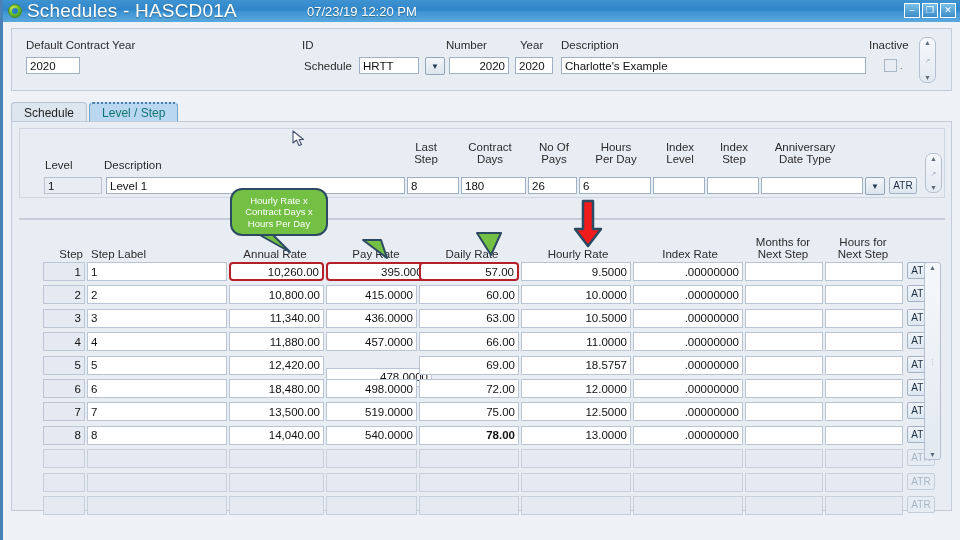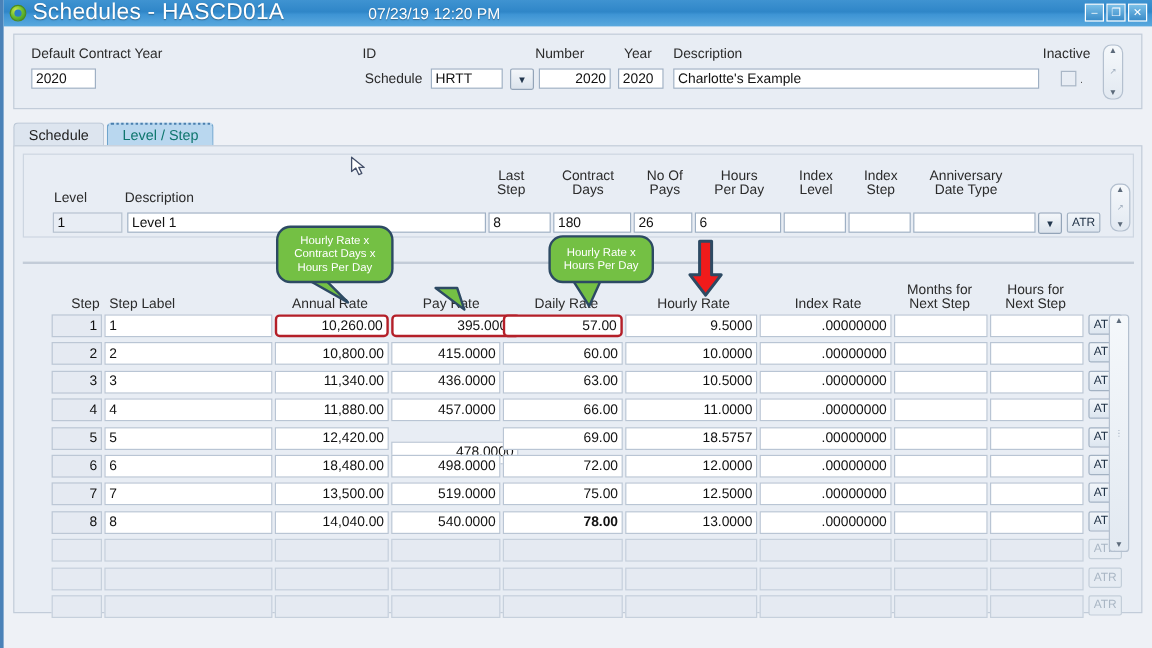--- a/index.html
+++ b/index.html
@@ -391,21 +391,20 @@
 
   <div class="callout" style="left:227px; top:188px; width:98px; height:48px;">Hourly Rate x Contract Days x Hours Per Day</div>
   <svg class="tail" style="left:253px; top:232px;" width="40" height="22" viewBox="0 0 40 22">
     <polygon points="2,2 34,20 16,2" fill="#74c044" stroke="#2d4a63" stroke-width="2" stroke-linejoin="round"></polygon>
   </svg>
 
   <svg class="tail" style="left:358px; top:238px;" width="36" height="22" viewBox="0 0 36 22">
     <polygon points="2,2 26,20 20,2" fill="#74c044" stroke="#2d4a63" stroke-width="2" stroke-linejoin="round"></polygon>
   </svg>
 
-  <div class="callout" style="left:454px; top:196px; width:88px; height:40px;">Hourly Rate x Hours Per Day</div>
   <svg class="tail" style="left:472px; top:231px;" width="34" height="26" viewBox="0 0 34 26">
     <polygon points="2,2 16,24 26,2" fill="#74c044" stroke="#2d4a63" stroke-width="2" stroke-linejoin="round"></polygon>
   </svg>
 
   <svg class="redarrow" style="left:569px; top:199px;" width="32" height="50" viewBox="0 0 32 50">
     <polygon points="11,2 21,2 21,30 29,30 16,47 3,30 11,30" fill="#f01b1b" stroke="#2d4a63" stroke-width="2.5" stroke-linejoin="round"></polygon>
   </svg>
 
   <svg class="cursor" style="left:289px; top:130px;" width="14" height="18" viewBox="0 0 14 18">
     <polygon points="1,1 1,13 4.5,10 7,15.5 9.5,14.5 7,9.5 11.5,9.5" fill="#ffffff" stroke="#44506a" stroke-width="1.1" stroke-linejoin="round"></polygon>

